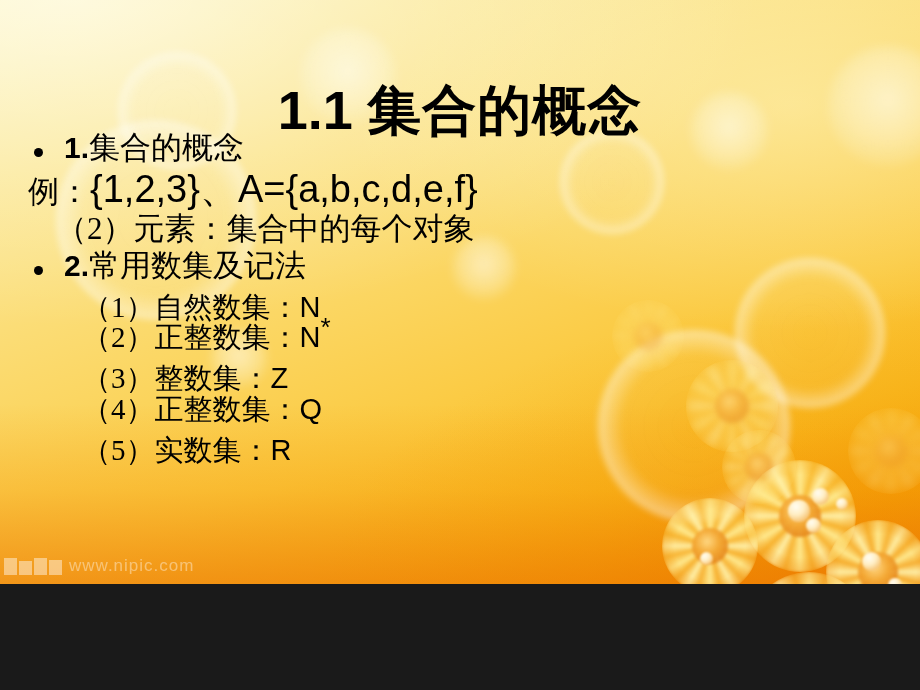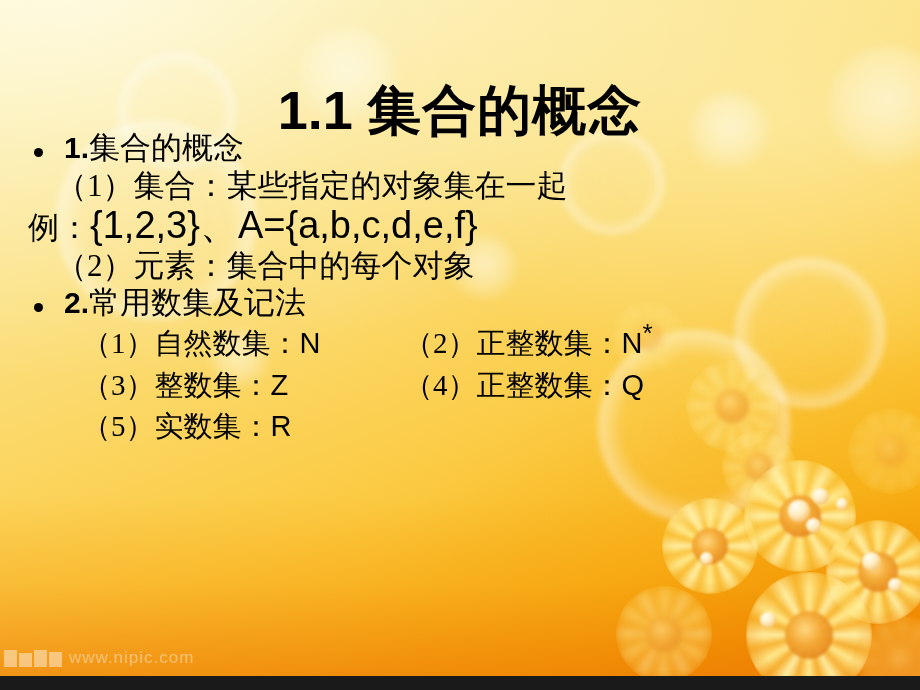--- a/index.html
+++ b/index.html
@@ -6,21 +6,21 @@
   html, body {
     margin: 0;
     padding: 0;
     background: #1a1a1a;
   }
 
   
   .slide {
     position: relative;
     width: 920px;
-    height: 676px;
+    height: 584px;
     overflow: hidden;
     font-family: "Liberation Serif", "DejaVu Serif", serif;
     
     background:
       linear-gradient(160deg,
         #fdf3bf 0%,
         #fbeaa0 14%,
         #fbe183 30%,
         #fbd55f 48%,
         #fbc93f 64%,
@@ -203,20 +203,21 @@
 
   
   .numsets {
     margin-top: 10px;
   }
   .numset-row {
     display: flex;
     white-space: nowrap;
     margin-bottom: 11px;
     padding-left: 56px;
+    flex-direction: column;
   }
   .numset-cell {
     font-size: 29px;
     color: #000;
     line-height: 1.05;
   }
   .numset-cell.c1 { width: 322px; }
   .numset-cell .sym {
     font-family: "Liberation Sans", "DejaVu Sans", sans-serif;
     font-size: 29px;
@@ -352,21 +353,20 @@
       <span class="num">1.1</span><span>&nbsp;</span><span>集合的概念</span>
     </h1>
 
     <div class="body-block">
 
       <div class="b-line bullet">
         <span class="dot"></span>
         <span class="lead">1.</span><span>集合的概念</span>
       </div>
 
-      <div class="b-line sub">（1）集合：某些指定的对象集在一起</div>
 
       <div class="b-line flush">
         <span>例：</span><span class="mono-latin">{1,2,3}、A={a,b,c,d,e,f}</span>
       </div>
 
       <div class="b-line sub">（2）元素：集合中的每个对象</div>
 
 
       <div class="b-line bullet" style="margin-top:4px;">
         <span class="dot"></span>

